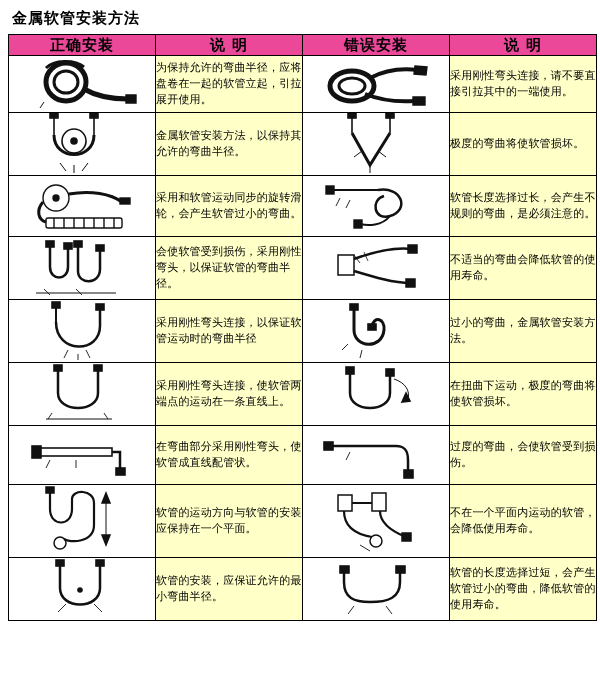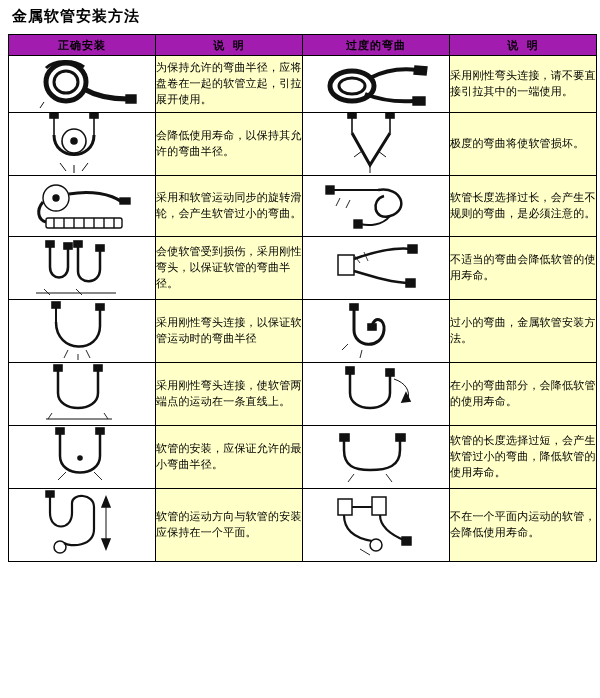--- a/index.html
+++ b/index.html
@@ -13,21 +13,20 @@
     font-family: "DejaVu Sans", "Liberation Sans", sans-serif;
     color: #000000;
     overflow: hidden;
   }
   .page {
     position: relative;
     width: 600px;
     height: 698px;
     box-sizing: border-box;
     padding: 6px 8px 0 8px;
-    font-family: Liberation Mono, monospace;
   }
   .title {
     font-size: 15px;
     font-weight: bold;
     letter-spacing: 1px;
     line-height: 20px;
     margin: 2px 0 6px 4px;
     color: #000;
   }
   table.grid {
@@ -35,22 +34,22 @@
     width: 584px;
     table-layout: fixed;
     border: 1px solid #000;
   }
   table.grid td, table.grid th {
     border: 1px solid #000;
     padding: 0;
     vertical-align: middle;
   }
   thead th {
-    background: #a21caf;
-    font-size: 11px;
+    background: #ec4899;
+    font-size: 15px;
     font-weight: bold;
     height: 20px;
     text-align: center;
     letter-spacing: 1px;
   }
   td.img-cell {
     background: #ffffff;
     text-align: center;
     vertical-align: middle;
     padding: 2px 0;
@@ -74,21 +73,21 @@
 
 <div class="page">
 
   <div class="title">金属软管安装方法</div>
 
   <table class="grid">
     <thead>
       <tr>
         <th class="col-img">正确安装</th>
         <th class="col-txt">说    明</th>
-        <th class="col-img">过度的弯曲</th>
+        <th class="col-img">错误安装</th>
         <th class="col-txt">说    明</th>
       </tr>
     </thead>
     <tbody>
 
       <tr>
         <td class="img-cell">
           <svg width="132" height="56" viewBox="0 0 132 56">
             <g class="sketch" stroke-width="1.4">
               <ellipse cx="50" cy="26" rx="20" ry="19" stroke-width="5"></ellipse>
@@ -124,21 +123,21 @@
               <line x1="78" y1="4" x2="78" y2="22"></line>
               <path d="M38 22 C 38 48, 78 48, 78 22" stroke-width="3"></path>
               <circle cx="58" cy="28" r="12" stroke-width="1.6"></circle>
               <circle cx="58" cy="28" r="3" fill="#111"></circle>
               <rect x="34" y="0" width="8" height="5" fill="#111"></rect>
               <rect x="74" y="0" width="8" height="5" fill="#111"></rect>
               <path d="M44 50 l6 8 M58 52 l0 8 M72 50 l-6 8" stroke-width="1"></path>
             </g>
           </svg>
         </td>
-        <td class="txt-cell">会降低使用寿命，以保持其允许的弯曲半径。</td>
+        <td class="txt-cell">金属软管安装方法，以保持其允许的弯曲半径。</td>
         <td class="img-cell">
           <svg width="132" height="62" viewBox="0 0 132 62">
             <g class="sketch" stroke-width="1.6">
               <line x1="42" y1="4" x2="42" y2="20"></line>
               <line x1="80" y1="4" x2="80" y2="20"></line>
               <path d="M42 20 L60 52 L80 20" stroke-width="3"></path>
               <rect x="38" y="0" width="8" height="5" fill="#111"></rect>
               <rect x="76" y="0" width="8" height="5" fill="#111"></rect>
               <path d="M52 38 l-8 6 M68 38 l8 6" stroke-width="1"></path>
               <path d="M60 52 l0 8" stroke-width="1"></path>
@@ -259,48 +258,47 @@
           <svg width="132" height="62" viewBox="0 0 132 62">
             <g class="sketch" stroke-width="1.6">
               <path d="M40 10 L40 30 C 40 50, 80 50, 80 30 L80 12" stroke-width="2.5"></path>
               <rect x="36" y="4" width="8" height="7" fill="#111"></rect>
               <rect x="76" y="6" width="8" height="7" fill="#111"></rect>
               <path d="M84 16 C 96 20, 100 28, 98 36" stroke-width="1"></path>
               <path d="M96 30 l4 8 l-8 1 z" fill="#111"></path>
             </g>
           </svg>
         </td>
-        <td class="txt-cell">在小的弯曲部分，会降低软管的使用寿命。</td>
-      </tr>
-
-
-      <tr>
-        <td class="img-cell">
-          <svg width="132" height="62" viewBox="0 0 132 62">
-            <g class="sketch" stroke-width="1.6">
-              <path d="M44 6 L44 30 C 44 52, 84 52, 84 30 L84 6" stroke-width="2.5"></path>
-              <rect x="40" y="2" width="8" height="6" fill="#111"></rect>
-              <rect x="80" y="2" width="8" height="6" fill="#111"></rect>
-              <path d="M50 46 l-8 8 M78 46 l8 8" stroke-width="0.9"></path>
-              <circle cx="64" cy="32" r="2" fill="#111"></circle>
-            </g>
-          </svg>
-        </td>
-        <td class="txt-cell">软管的安装，应保证允许的最小弯曲半径。</td>
-        <td class="img-cell">
-          <svg width="132" height="62" viewBox="0 0 132 62">
-            <g class="sketch" stroke-width="1.6">
-              <path d="M34 14 L34 24 C 34 40, 44 44, 60 44 C 78 44, 90 40, 90 24 L90 14" stroke-width="2.5"></path>
-              <rect x="30" y="8" width="9" height="7" fill="#111"></rect>
-              <rect x="86" y="8" width="9" height="7" fill="#111"></rect>
-              <path d="M44 48 l-6 8 M76 48 l6 8" stroke-width="0.9"></path>
-            </g>
-          </svg>
-        </td>
-        <td class="txt-cell">软管的长度选择过短，会产生软管过小的弯曲，降低软管的使用寿命。</td>
+        <td class="txt-cell">在扭曲下运动，极度的弯曲将使软管损坏。</td>
+      </tr>
+
+      <tr>
+        <td class="img-cell">
+          <svg width="132" height="58" viewBox="0 0 132 58">
+            <g class="sketch" stroke-width="1.6">
+              <rect x="24" y="22" width="72" height="8"></rect>
+              <path d="M96 26 L104 26 L104 42" stroke-width="2.5"></path>
+              <rect x="100" y="42" width="9" height="7" fill="#111"></rect>
+              <rect x="16" y="20" width="9" height="12" fill="#111"></rect>
+              <path d="M34 34 l-4 8 M60 34 l0 8" stroke-width="0.9"></path>
+            </g>
+          </svg>
+        </td>
+        <td class="txt-cell">在弯曲部分采用刚性弯头，使软管成直线配管状。</td>
+        <td class="img-cell">
+          <svg width="132" height="58" viewBox="0 0 132 58">
+            <g class="sketch" stroke-width="1.6">
+              <path d="M20 20 L86 20 C 96 20, 98 26, 98 34 L98 44" stroke-width="2.5"></path>
+              <rect x="14" y="16" width="9" height="8" fill="#111"></rect>
+              <rect x="94" y="44" width="9" height="8" fill="#111"></rect>
+              <path d="M40 26 l-4 8" stroke-width="0.9"></path>
+            </g>
+          </svg>
+        </td>
+        <td class="txt-cell">过度的弯曲，会使软管受到损伤。</td>
       </tr>
 
       <tr>
         <td class="img-cell">
           <svg width="132" height="72" viewBox="0 0 132 72">
             <g class="sketch" stroke-width="1.5">
               <path d="M34 6 L34 24 C 34 42, 56 42, 56 24 L56 14" stroke-width="2.2"></path>
               <path d="M56 14 C 56 4, 78 4, 78 18 L78 40 C 78 58, 54 58, 48 54" stroke-width="2.2"></path>
               <rect x="30" y="2" width="8" height="6" fill="#111"></rect>
               <circle cx="44" cy="58" r="6"></circle>
@@ -321,15 +319,41 @@
               <path d="M70 26 C 70 40, 86 48, 96 52" stroke-width="2.2"></path>
               <circle cx="66" cy="56" r="6"></circle>
               <rect x="92" y="48" width="9" height="8" fill="#111"></rect>
               <path d="M50 60 l10 6" stroke-width="0.9"></path>
             </g>
           </svg>
         </td>
         <td class="txt-cell">不在一个平面内运动的软管，会降低使用寿命。</td>
       </tr>
 
+      <tr>
+        <td class="img-cell">
+          <svg width="132" height="62" viewBox="0 0 132 62">
+            <g class="sketch" stroke-width="1.6">
+              <path d="M44 6 L44 30 C 44 52, 84 52, 84 30 L84 6" stroke-width="2.5"></path>
+              <rect x="40" y="2" width="8" height="6" fill="#111"></rect>
+              <rect x="80" y="2" width="8" height="6" fill="#111"></rect>
+              <path d="M50 46 l-8 8 M78 46 l8 8" stroke-width="0.9"></path>
+              <circle cx="64" cy="32" r="2" fill="#111"></circle>
+            </g>
+          </svg>
+        </td>
+        <td class="txt-cell">软管的安装，应保证允许的最小弯曲半径。</td>
+        <td class="img-cell">
+          <svg width="132" height="62" viewBox="0 0 132 62">
+            <g class="sketch" stroke-width="1.6">
+              <path d="M34 14 L34 24 C 34 40, 44 44, 60 44 C 78 44, 90 40, 90 24 L90 14" stroke-width="2.5"></path>
+              <rect x="30" y="8" width="9" height="7" fill="#111"></rect>
+              <rect x="86" y="8" width="9" height="7" fill="#111"></rect>
+              <path d="M44 48 l-6 8 M76 48 l6 8" stroke-width="0.9"></path>
+            </g>
+          </svg>
+        </td>
+        <td class="txt-cell">软管的长度选择过短，会产生软管过小的弯曲，降低软管的使用寿命。</td>
+      </tr>
+
     </tbody>
   </table>
 </div>
 
 </body></html>

